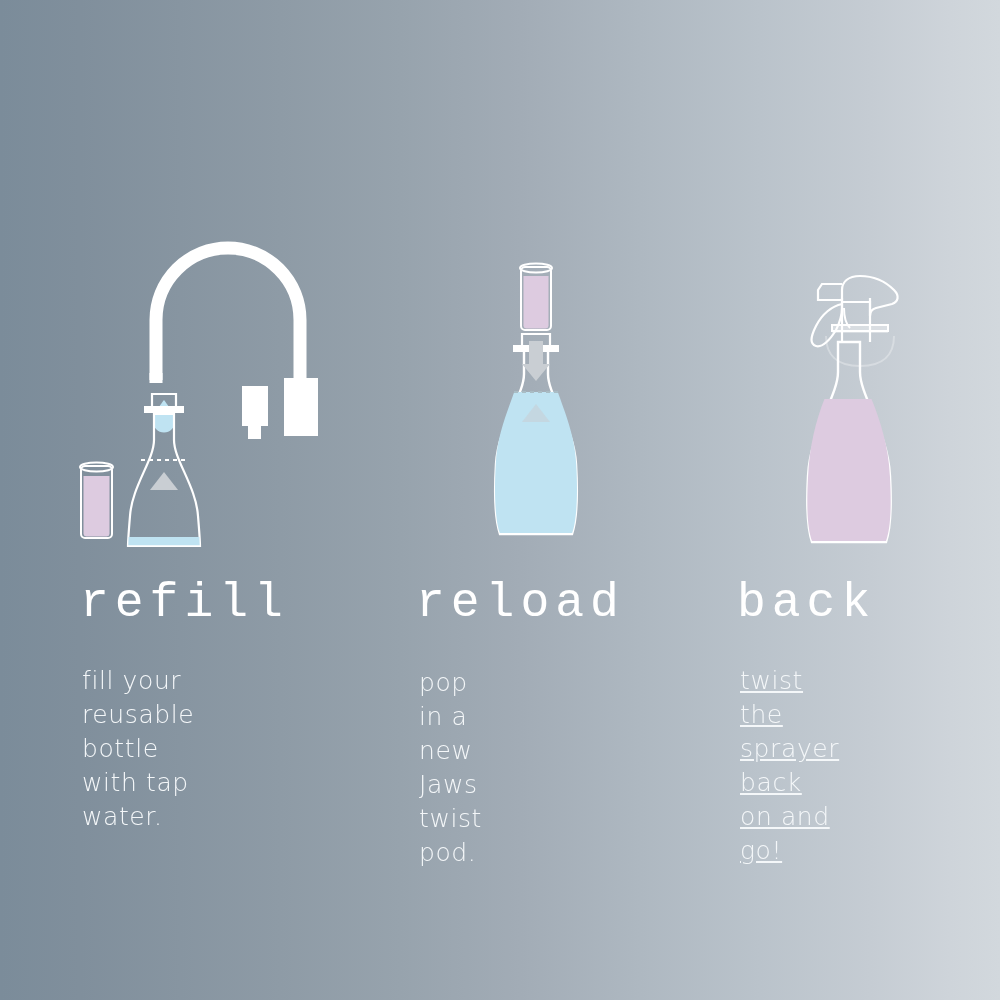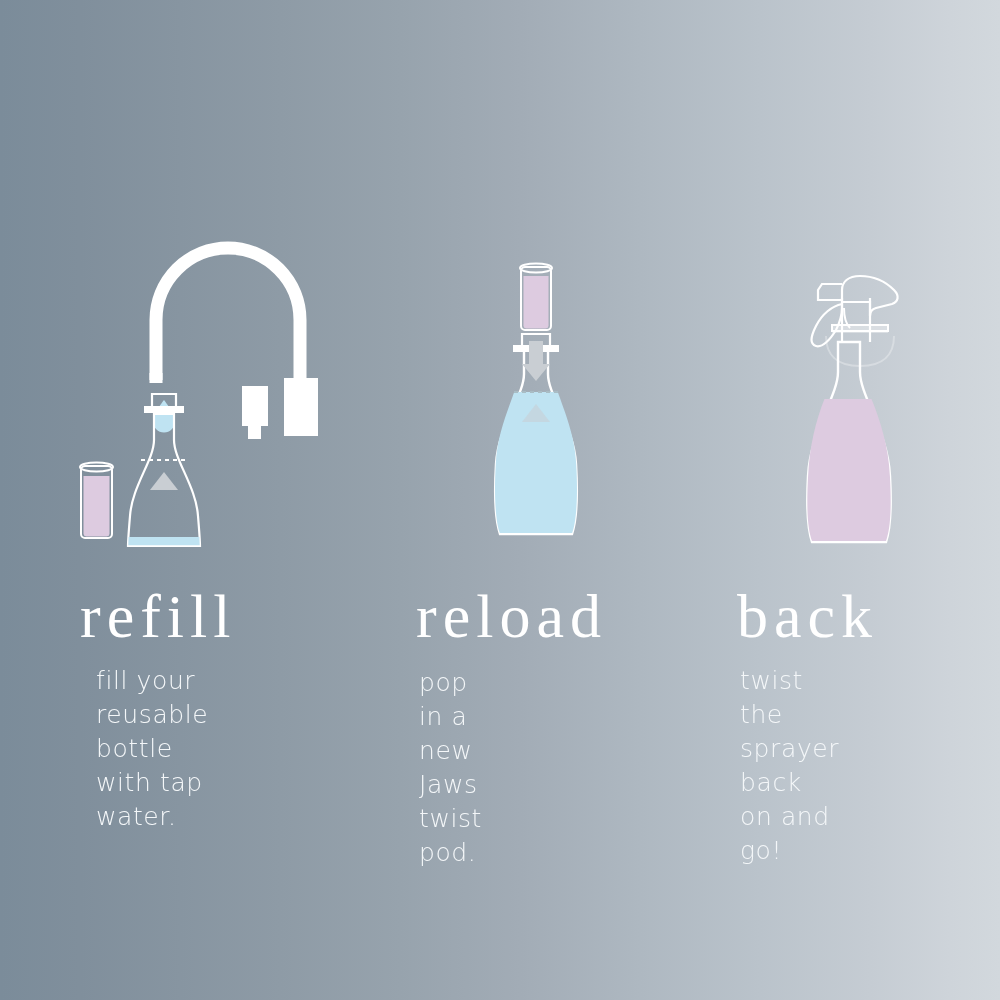--- a/index.html
+++ b/index.html
@@ -16,47 +16,46 @@
       #c5ccd3 87%, #ced4da 95%, #d2d8dd 100%);
   }
 
   .panel{position:absolute;top:0;height:1000px;}
   .art{position:absolute;}
 
   
   .headline{
     position:absolute;
     color:#ffffff;
-    font-family:Liberation Serif, serif;
+    font-family:Liberation Mono, monospace;
     font-weight:300;
-    font-size:62px;
+    font-size:48px;
     line-height:62px;
     letter-spacing:6px;
     white-space:nowrap;
-    margin-top:13px;
     -webkit-font-smoothing:antialiased;
   }
   .caption{
     position:absolute;
     color:#f4f7f9;
     font-family:"DejaVu Sans", sans-serif;
     font-weight:300;
     font-size:25px;
     line-height:34px;
     letter-spacing:0.6px;
     white-space:pre-line;
   }
 
   
   .col1 .headline{left:80px;top:572px;}
-  .col1 .caption {left:96px;top:664px;}
+  .col1 .caption {left:82px;top:664px;}
   .col2 .headline{left:416px;top:572px;}
   .col2 .caption {left:419px;top:666px;}
   .col3 .headline{left:737px;top:572px;}
-  .col3 .caption {left:740px;top:664px;}
+  .col3 .caption {left:740px;top:664px;text-decoration:underline;}
 
   svg{display:block;overflow:visible;}
 </style>
 </head>
 <body>
 
 <div id="poster">
 
   <div class="panel col1">
 

